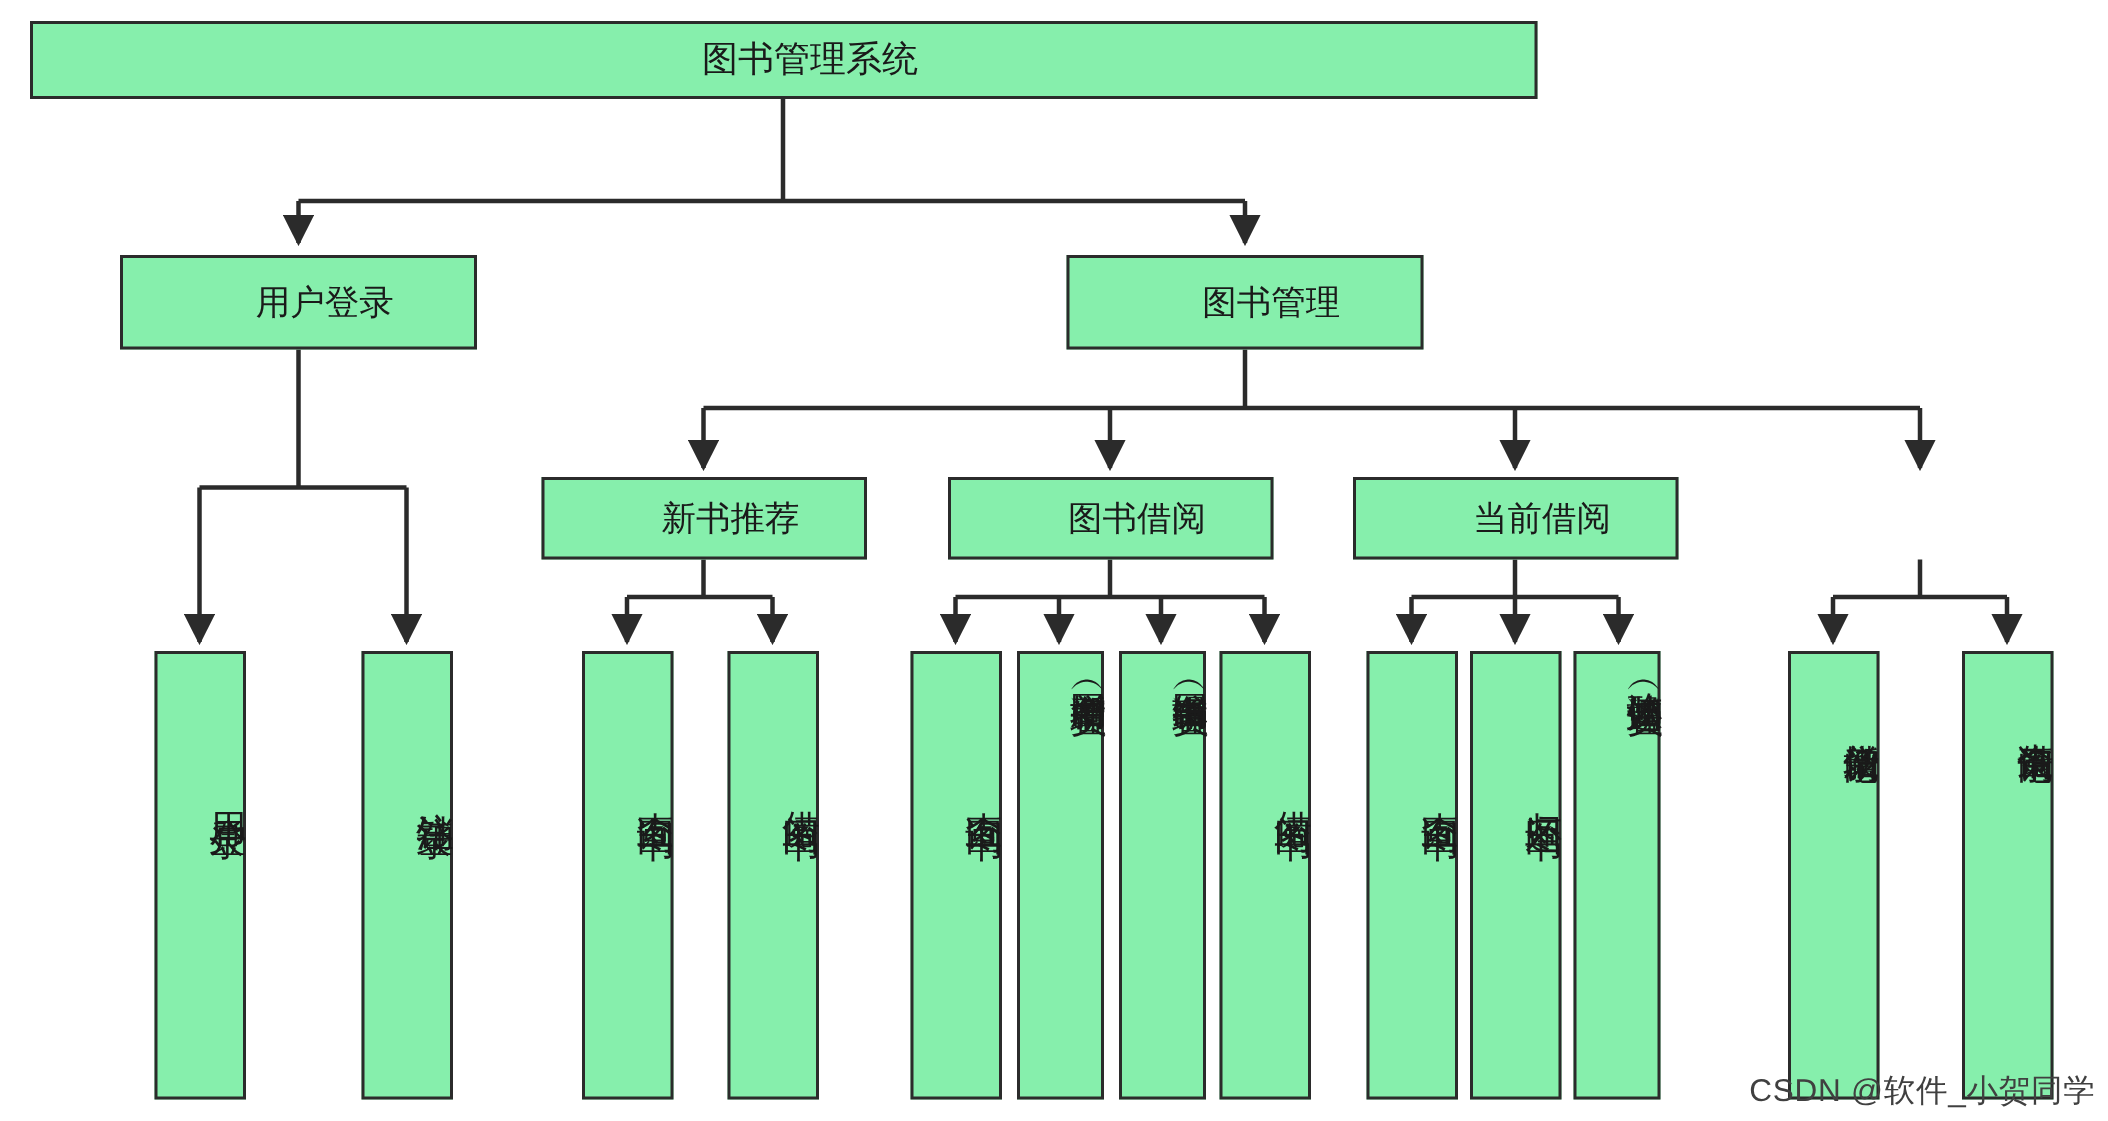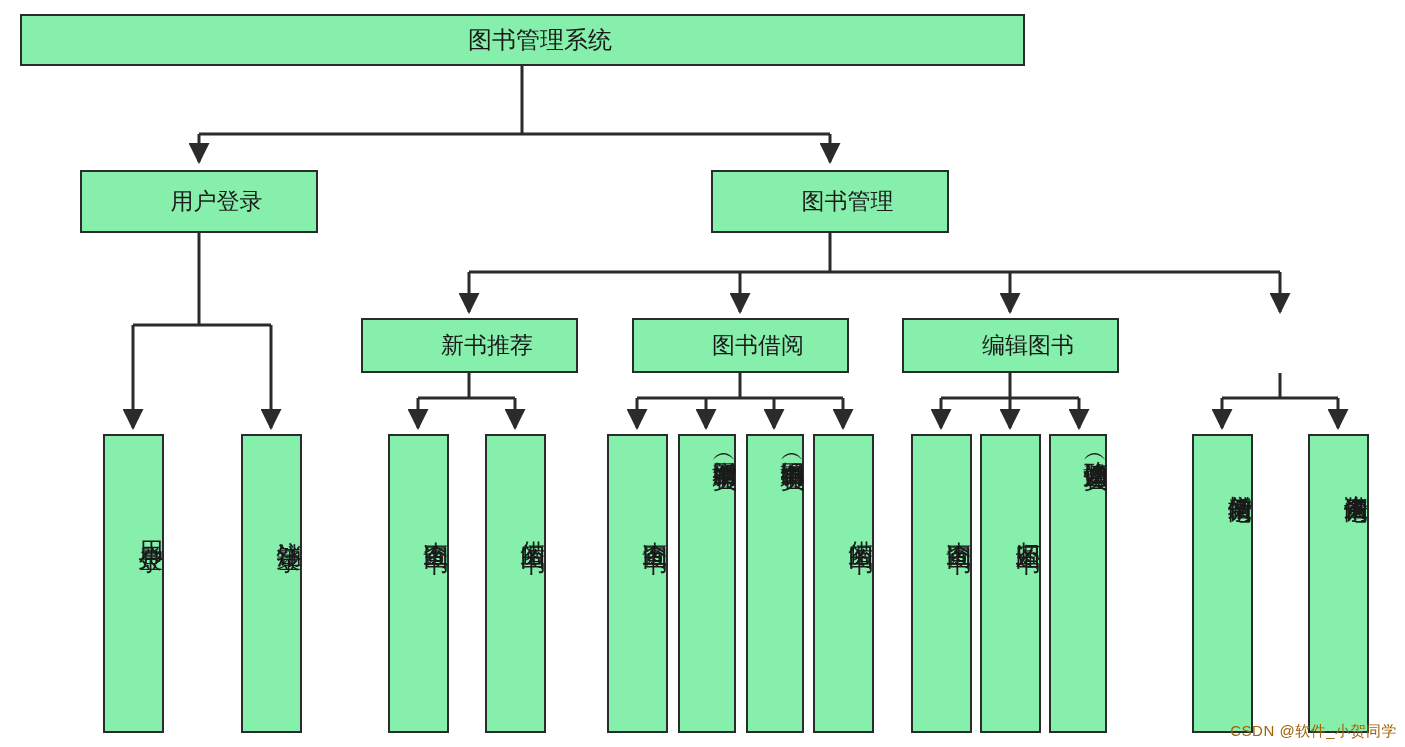--- a/index.html
+++ b/index.html
@@ -64,22 +64,22 @@
     white-space: nowrap;
   }
   .node.leaf.tall .label {
     font-size: 24px;
     letter-spacing: 1px;
   }
   .watermark {
     position: absolute;
     right: 8px;
     bottom: 6px;
-    font-size: 15px;
-    color: #a16207;
+    font-size: 21px;
+    color: #404040;
     letter-spacing: 0.5px;
     z-index: 6;
     white-space: nowrap;
   }
 </style>
 </head>
 <body>
 
 <div id="canvas">
 
@@ -144,21 +144,21 @@
     <span class="label">图书管理</span>
   </div>
 
   <div class="node horiz" style="left:361px; top:318px; width:217px; height:55px;align-items:center;">
     <span class="label">新书推荐</span>
   </div>
   <div class="node horiz" style="left:632px; top:318px; width:217px; height:55px;">
     <span class="label">图书借阅</span>
   </div>
   <div class="node horiz" style="left:902px; top:318px; width:217px; height:55px;">
-    <span class="label">编辑图书</span>
+    <span class="label">当前借阅</span>
   </div>
 
   <div class="node leaf" style="left:103px; top:434px; width:61px; height:299px; padding-top:85px;">
     <span class="label">用户登录</span>
   </div>
   <div class="node leaf" style="left:241px; top:434px; width:61px; height:299px; padding-top:85px;">
     <span class="label">注销登录</span>
   </div>
 
   <div class="node leaf" style="left:388px; top:434px; width:61px; height:299px; padding-top:85px;">

